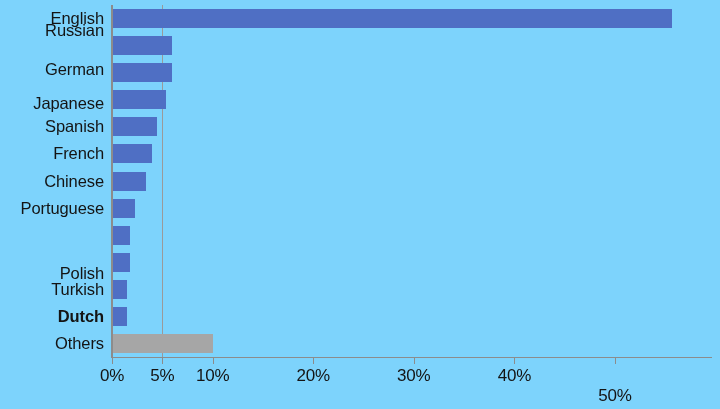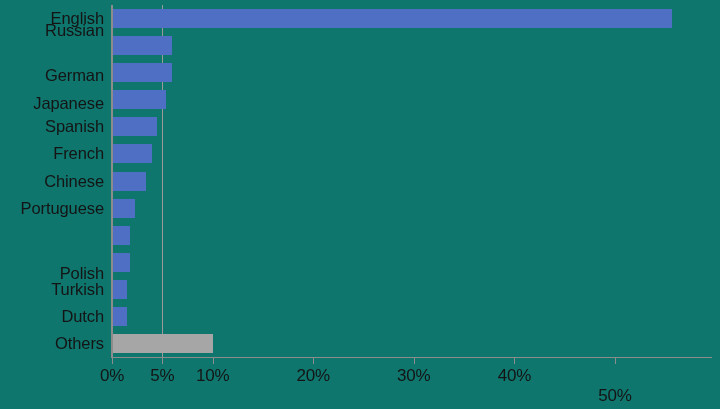--- a/index.html
+++ b/index.html
@@ -12,21 +12,21 @@
     height: 409px;
     font-family: "Liberation Sans", sans-serif;
     color: #1a1a1a;
     overflow: hidden;
   }
 
   #chart-root {
     position: relative;
     width: 720px;
     height: 409px;
-    background: #0f766e;
+    background: #7dd3fc;
   }
 
   
   #category-labels {
     position: absolute;
     left: 0px;
     top: 5px;
     width: 108px;
     height: 352px;
   }
@@ -104,29 +104,29 @@
   }
 </style>
 </head>
 <body>
 
 <div id="chart-root">
 
   <div id="category-labels">
       <div class="cat-label" style="top: 4.03846px;">English</div>
       <div class="cat-label" style="top: 16px;">Russian</div>
-      <div class="cat-label" style="top: 61px;">German</div>
+      <div class="cat-label" style="top: 55px;">German</div>
       <div class="cat-label" style="top: 89px;">Japanese</div>
       <div class="cat-label" style="top: 112.346px; padding-left: 8px;">Spanish</div>
       <div class="cat-label" style="top: 139.423px;">French</div>
       <div class="cat-label" style="top: 166.5px; padding-left: 32px;">Chinese</div>
       <div class="cat-label" style="top: 193.577px;">Portuguese</div>
       <div class="cat-label" style="top: 259px;">Polish</div>
       <div class="cat-label" style="top: 274.808px;">Turkish</div>
-      <div class="cat-label" style="top: 301.885px;">Dutch</div>
+      <div class="cat-label" style="top: 301.885px; font-weight: bold;">Dutch</div>
       <div class="cat-label" style="top: 328.962px;">Others</div>
     </div>
 
   <div id="plot-area">
       <div class="gridline" style="left: 50.3px;"></div>
       <div class="bar" title="English: 55.7%" style="top: 4.03846px; left: 0px; width: 560.342px; background: rgb(79, 111, 196);"></div>
       <div class="bar" title="Russian: 6%" style="top: 31.1154px; left: 0px; width: 60.36px; background: rgb(79, 111, 196);"></div>
       <div class="bar" title="German: 6%" style="top: 58.1923px; left: 0px; width: 60.36px; background: rgb(79, 111, 196);"></div>
       <div class="bar" title="Japanese: 5.4%" style="top: 85.2692px; left: 0px; width: 54.324px; background: rgb(79, 111, 196);"></div>
       <div class="bar" title="Spanish: 4.5%" style="top: 112.346px; left: 0px; width: 45.27px; background: rgb(79, 111, 196);"></div>

